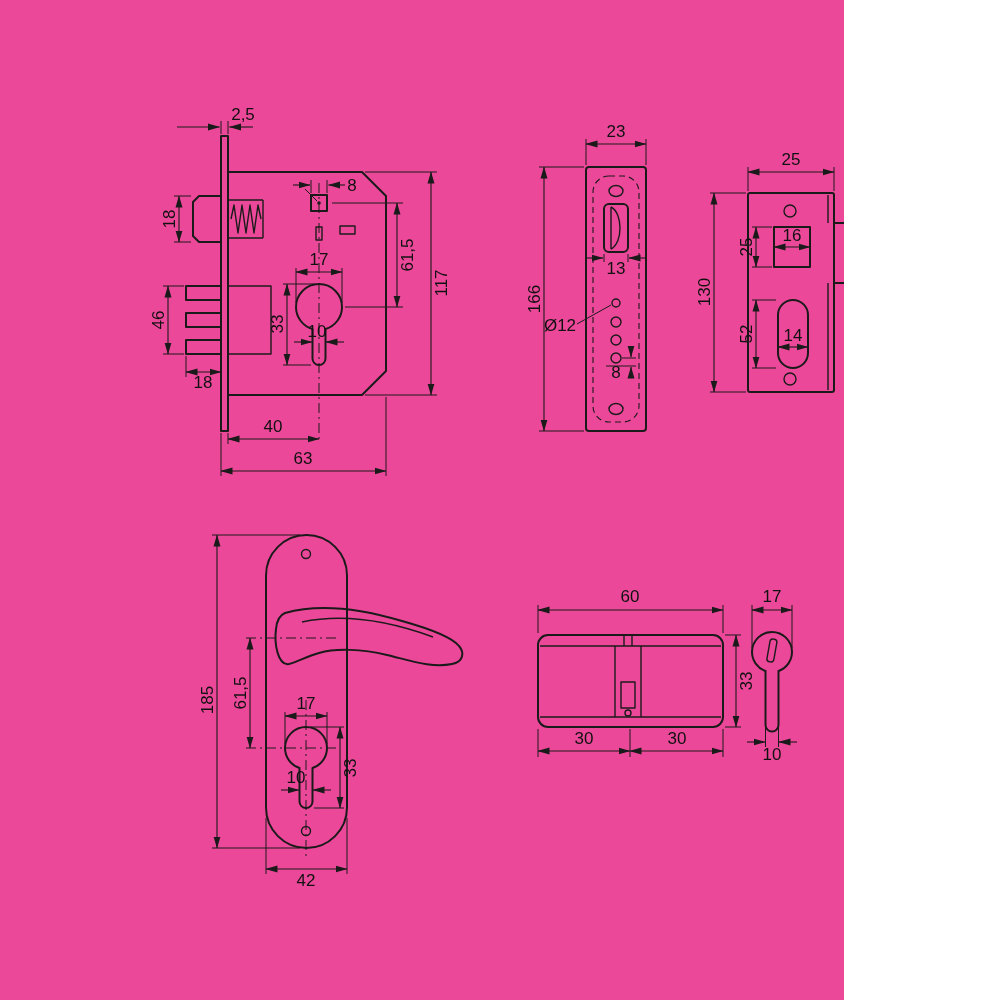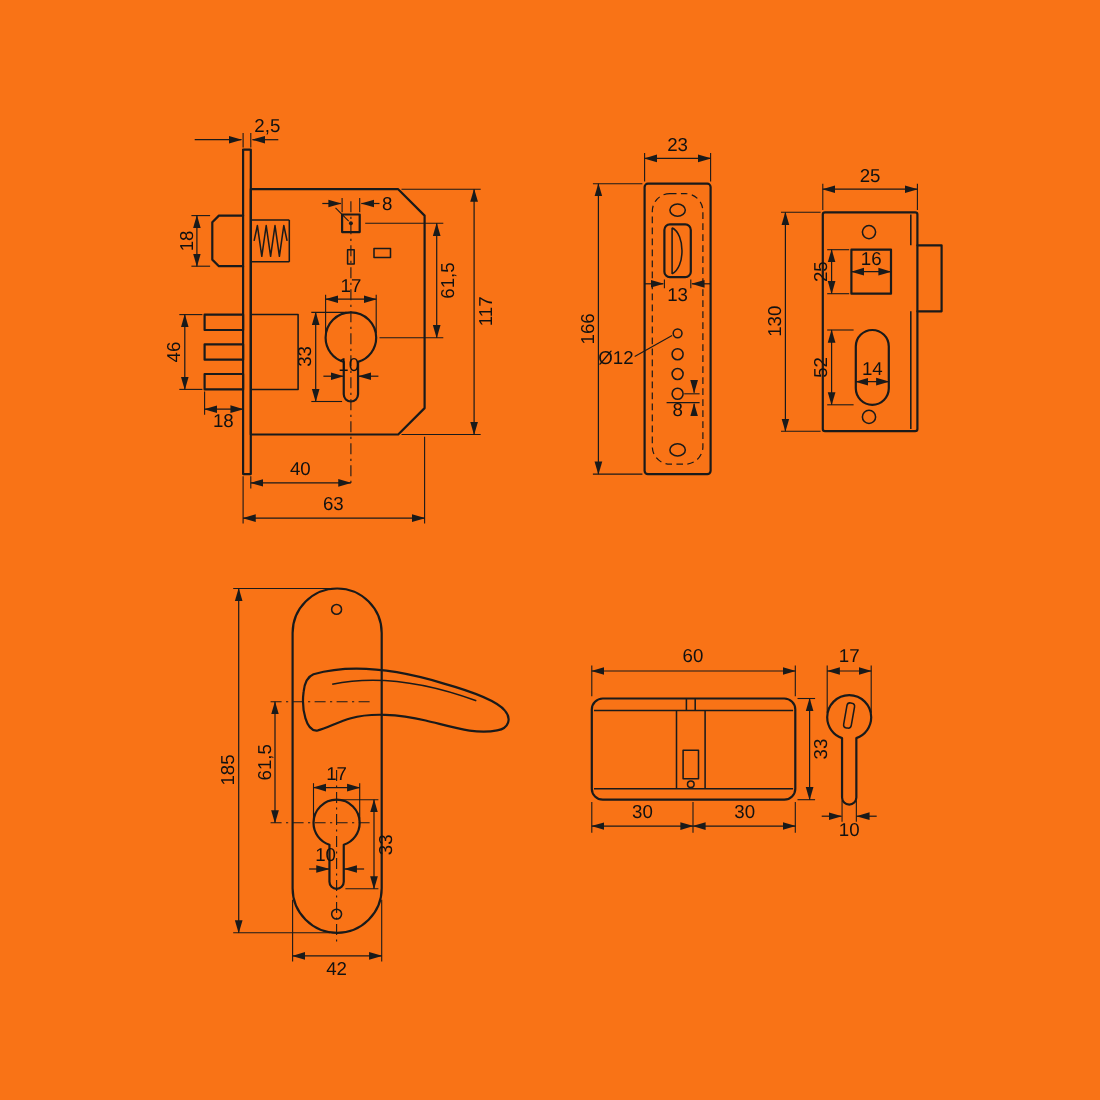--- a/index.html
+++ b/index.html
@@ -1,17 +1,17 @@
 <!DOCTYPE html>
 <html><head>
 <meta charset="utf-8">
 <style>
   html,body { margin:0; padding:0; background:#ffffff; }
   body { font-family:"Liberation Sans", sans-serif; }
-  .sheet { position:relative; width:1000px; height:1000px; background:#f97316; overflow:hidden; }
+  .sheet { position:relative; width:844px; height:1000px; background:#ec4899; overflow:hidden; }
   svg { display:block; }
   .outline { fill:none; stroke:#1a1a1a; stroke-width:2; stroke-linejoin:round; stroke-linecap:round; }
   .thin    { fill:none; stroke:#1a1a1a; stroke-width:1.4; stroke-linejoin:round; }
   .dimline { fill:none; stroke:#1a1a1a; stroke-width:1.1; }
   .ext     { fill:none; stroke:#1a1a1a; stroke-width:1; }
   .center  { fill:none; stroke:#1a1a1a; stroke-width:1; stroke-dasharray:10 4 2 4; }
   .dash    { fill:none; stroke:#1a1a1a; stroke-width:1.1; stroke-dasharray:6 4; }
   text.dim { font-size:17px; fill:#111111; text-anchor:middle; }
 </style>
 </head>

